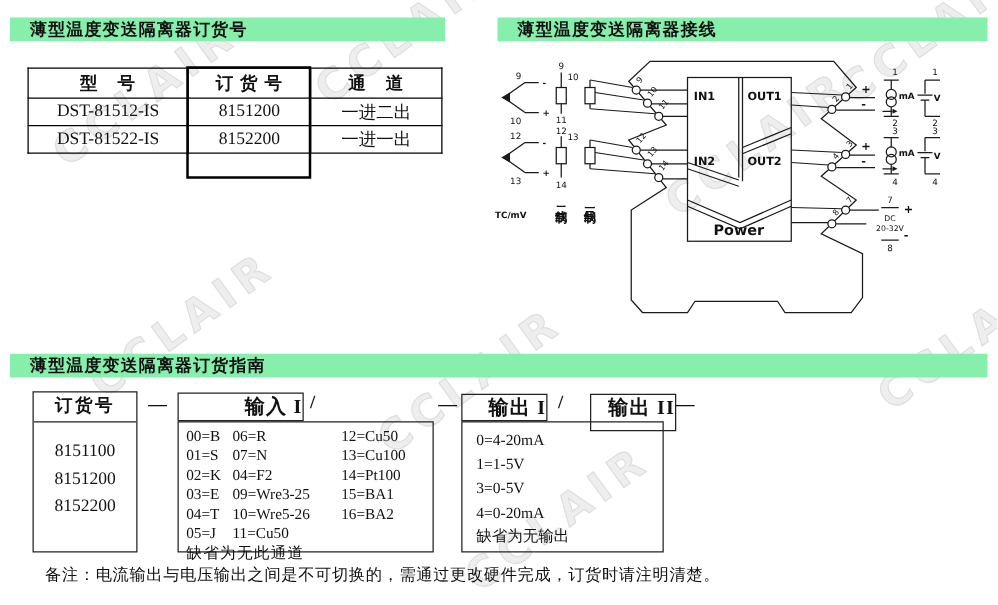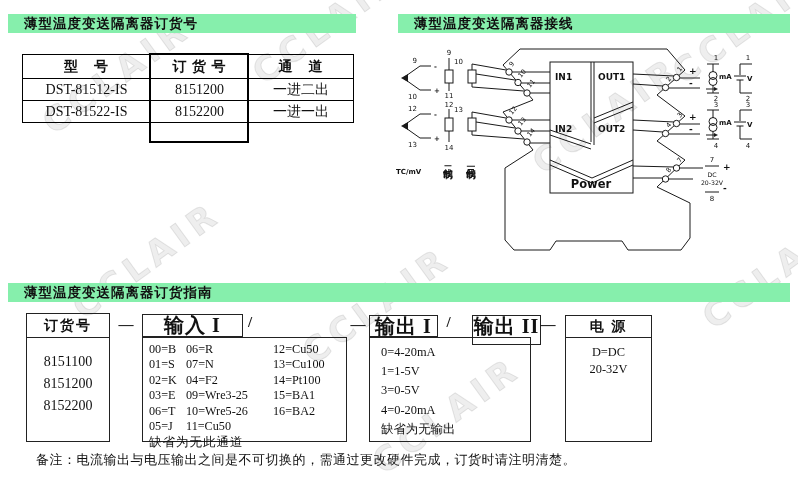--- a/index.html
+++ b/index.html
@@ -28,21 +28,21 @@
   .t65{font-size:6.5px;} .t7{font-size:7px;} .t7b{font-size:7px;font-weight:bold;}
   .t9b{font-size:9px;font-weight:bold;} .t11b{font-size:11.5px;font-weight:bold;}
   .t6{font-size:6.2px;} .t9s{font-size:9px;font-weight:bold;}
   .vlabel{position:absolute;writing-mode:vertical-rl;text-orientation:upright;
       font-size:9.5px;font-weight:bold;letter-spacing:2px;
       font-family:"Liberation Serif","DejaVu Serif",serif;}
   
   .gbox{position:absolute;border:1px solid #222;box-sizing:border-box;background:transparent;}
   .gheader{font-size:14px;font-weight:bold;text-align:center;letter-spacing:2px;}
   .hbox{position:absolute;border:1px solid #222;box-sizing:border-box;
-      font-size:20px;font-weight:bold;text-align:center;letter-spacing:1px;line-height:21px;}
+      font-size:16px;font-weight:bold;text-align:right;letter-spacing:1px;line-height:21px;}
   .dash{position:absolute;font-size:15px;font-weight:bold;text-align:center;}
   .slash{position:absolute;font-size:15px;font-weight:bold;text-align:center;}
   .order-vals{margin-top:13px;text-align:center;font-size:14px;line-height:22px;}
   .in-col{position:absolute;font-size:12.2px;line-height:15.4px;white-space:nowrap;}
   .in-footer{position:absolute;left:6px;top:96px;font-size:12.5px;letter-spacing:1px;}
   .out-items{padding:5px 0 0 11px;font-size:12.4px;line-height:19.2px;}
   .pw-lines{padding-top:6px;text-align:center;font-size:12.4px;line-height:17px;}
   #note{position:absolute;left:36px;top:451px;font-size:13px;letter-spacing:0.5px;}
 </style>
 </head>
@@ -279,21 +279,21 @@
   <span class="dash" style="left:112px;top:316px;width:28px">—</span>
 
   <div class="hbox" style="left:142px;top:314px;width:101px;height:23px">输入 I</div>
   <span class="slash" style="left:243px;top:314px;width:14px">/</span>
   <div class="gbox" style="left:142px;top:337px;width:205px;height:105px">
     <div class="in-col" style="left:6px;top:4px">
       <div>00=B</div>
       <div>01=S</div>
       <div>02=K</div>
       <div>03=E</div>
-      <div>06=T</div>
+      <div>04=T</div>
       <div>05=J</div>
     </div>
     <div class="in-col" style="left:43px;top:4px">
       <div>06=R</div>
       <div>07=N</div>
       <div>04=F2</div>
       <div>09=Wre3-25</div>
       <div>10=Wre5-26</div>
       <div>11=Cu50</div>
     </div>
@@ -317,23 +317,16 @@
       <div>0=4-20mA</div>
       <div>1=1-5V</div>
       <div>3=0-5V</div>
       <div>4=0-20mA</div>
       <div>缺省为无输出</div>
     </div>
   </div>
 
   <span class="dash" style="left:533px;top:316px;width:30px">—</span>
 
-  <div class="gbox" style="left:565px;top:315px;width:87px;height:127px">
-    <div class="gheader" style="line-height:21px;border-bottom:1px solid #222">电 源</div>
-    <div class="pw-lines">
-      <div>D=DC</div>
-      <div>20-32V</div>
-    </div>
-  </div>
 
   <div id="note">备注：电流输出与电压输出之间是不可切换的，需通过更改硬件完成，订货时请注明清楚。</div>
 
 </div>
 
 </body></html>

